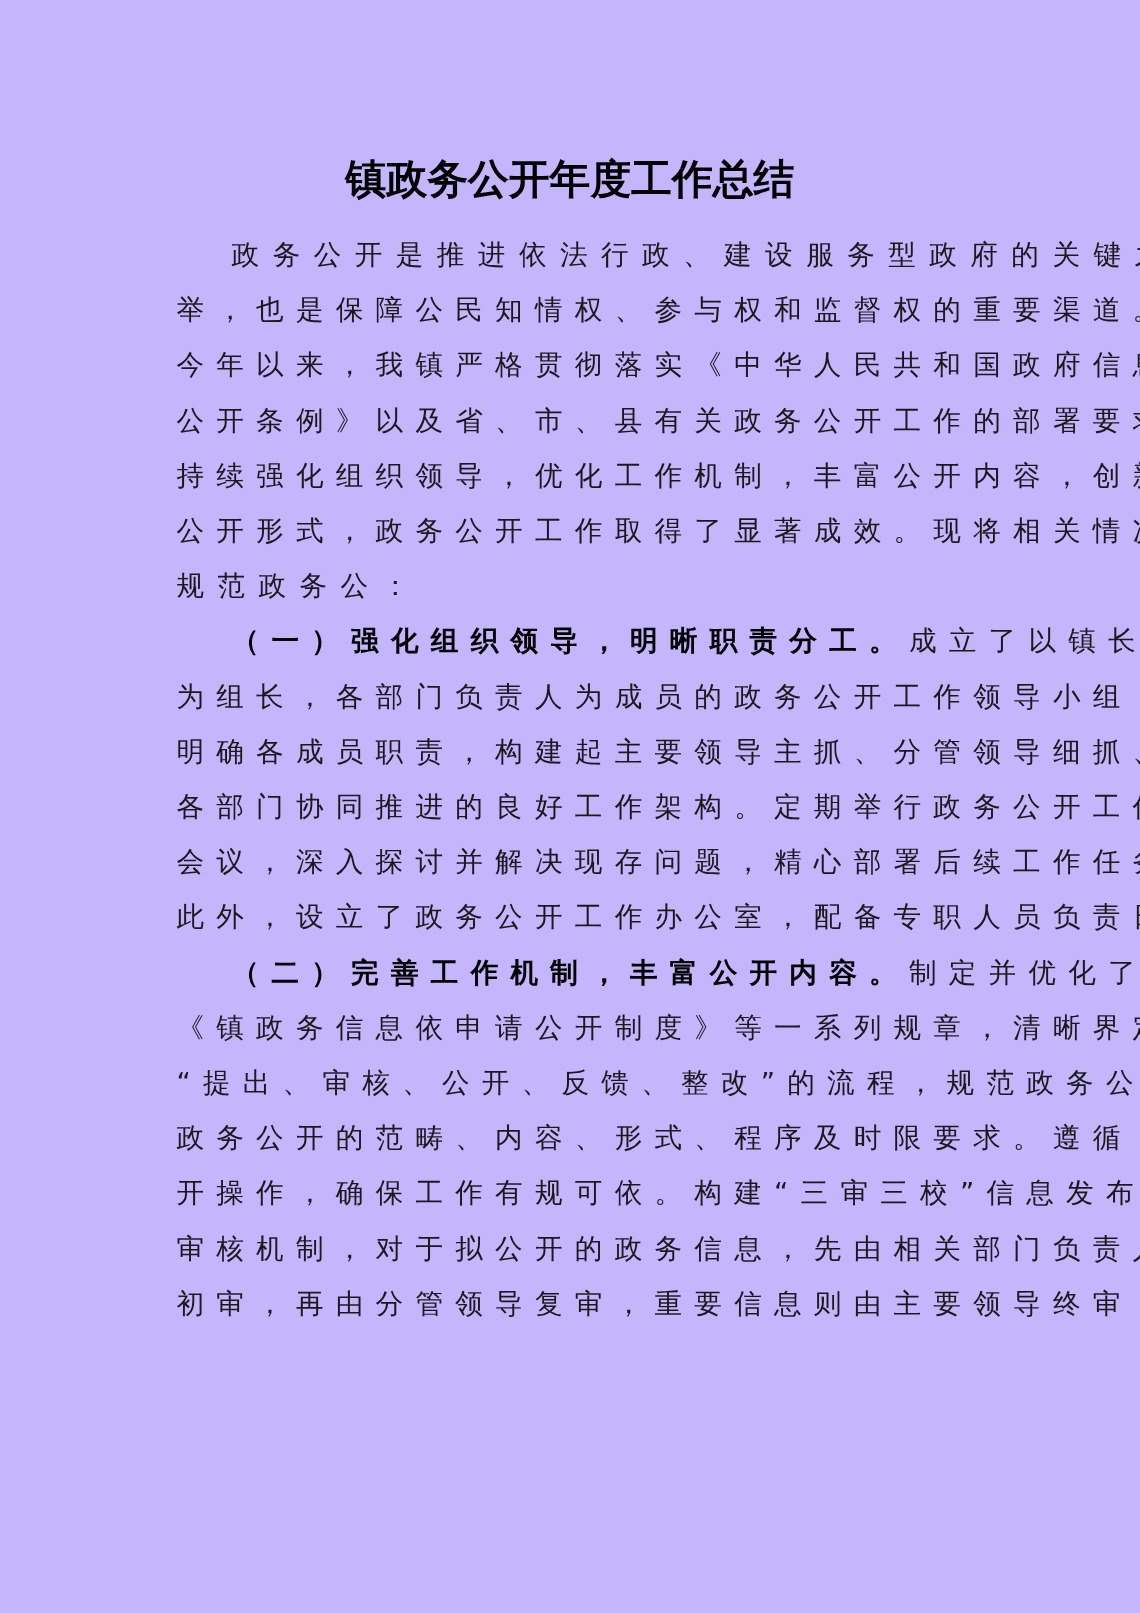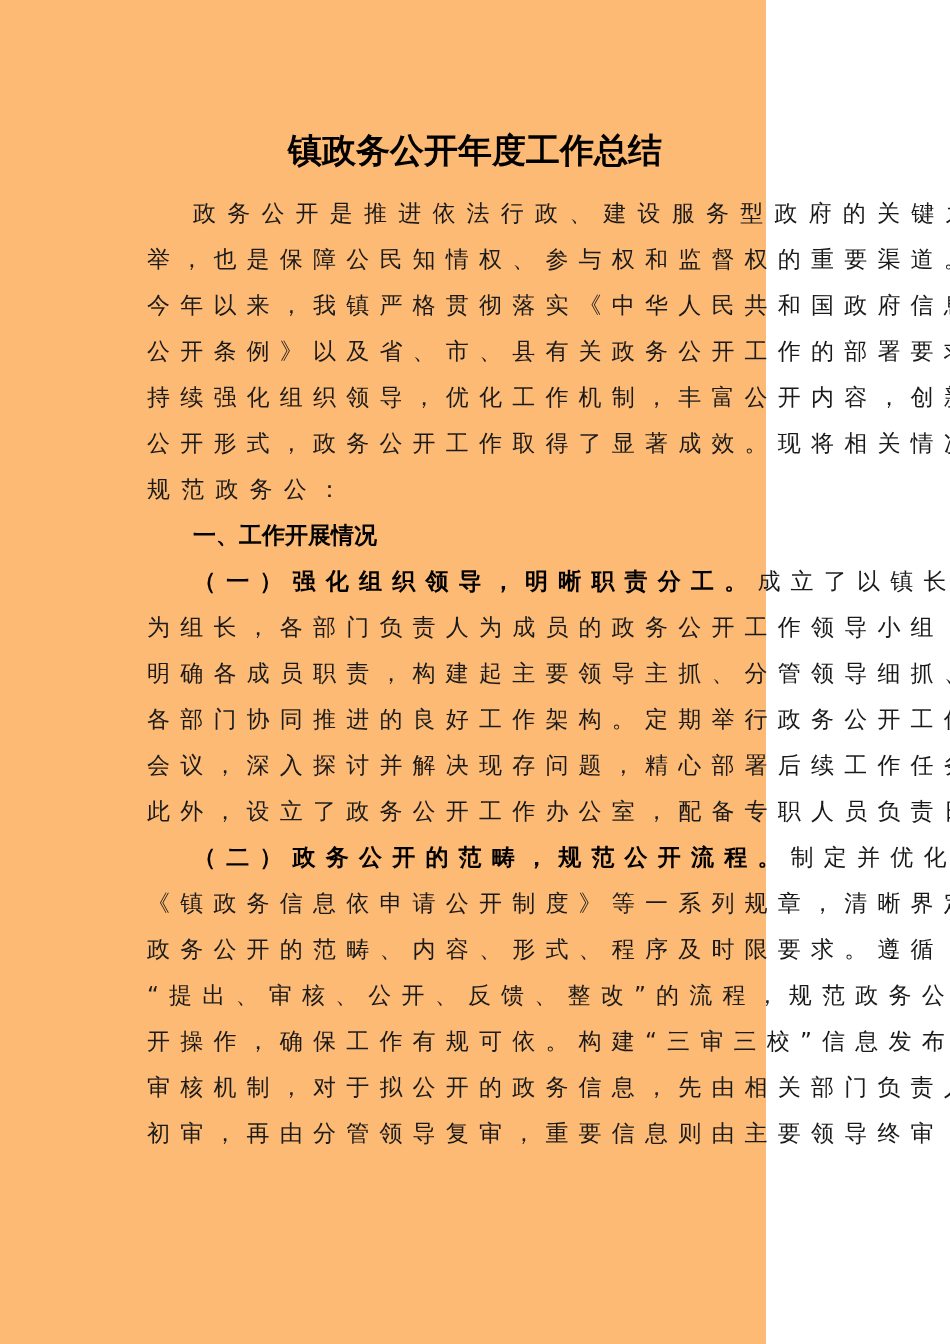--- a/index.html
+++ b/index.html
@@ -11,22 +11,22 @@
       width: 950px;
       height: 1344px;
       position: relative;
       overflow: hidden;
       font-family: "DejaVu Sans", sans-serif;
       color: #111111;
     }
     .page {
       position: absolute;
       left: 0; top: 0;
-      width: 766px; height: 1344px;
-      background: #fdba74;
+      width: 950px; height: 1344px;
+      background: #c4b5fd;
     }
     .title {
       position: absolute;
       top: 126px;
       left: 0;
       width: 950px;
       text-align: center;
       font-family: "DejaVu Serif", serif;
       font-weight: bold;
       font-size: 34px;
@@ -73,38 +73,37 @@
     <div>
       <span class="line indent">政务公开是推进依法行政、建设服务型政府的关键之</span>
       <span class="line" style="letter-spacing:10.2px">举，也是保障公民知情权、参与权和监督权的重要渠道。</span>
       <span class="line" style="letter-spacing:10.2px">今年以来，我镇严格贯彻落实《中华人民共和国政府信息</span>
       <span class="line" style="letter-spacing:10.2px">公开条例》以及省、市、县有关政务公开工作的部署要求</span>
       <span class="line" style="letter-spacing:10.2px">持续强化组织领导，优化工作机制，丰富公开内容，创新</span>
       <span class="line" style="letter-spacing:10.2px">公开形式，政务公开工作取得了显著成效。现将相关情况</span>
       <span class="line">规范政务公：</span>
     </div>
 
-    <span class="line indent heading">一、工作开展情况</span>
 
     <div>
       <span class="line indent" style="letter-spacing:10.2px">
         <span class="b">（一）强化组织领导，明晰职责分工。</span><span>成立了以镇长</span>
       </span>
       <span class="line" style="letter-spacing:10.2px">为组长，各部门负责人为成员的政务公开工作领导小组，</span>
       <span class="line" style="letter-spacing:10.2px">明确各成员职责，构建起主要领导主抓、分管领导细抓、</span>
       <span class="line" style="letter-spacing:10.2px">各部门协同推进的良好工作架构。定期举行政务公开工作</span>
       <span class="line" style="letter-spacing:10.2px">会议，深入探讨并解决现存问题，精心部署后续工作任务</span>
       <span class="line" style="letter-spacing:10.2px">此外，设立了政务公开工作办公室，配备专职人员负责日</span>
     </div>
 
     <div>
       <span class="line indent" style="letter-spacing:10.2px">
-        <span class="b">（二）政务公开的范畴，规范公开流程。</span><span>制定并优化了</span>
+        <span class="b">（二）完善工作机制，丰富公开内容。</span><span>制定并优化了</span>
       </span>
       <span class="line" style="letter-spacing:10.2px">《镇政务信息依申请公开制度》等一系列规章，清晰界定</span>
+      <span class="line" style="letter-spacing:10.2px">“提出、审核、公开、反馈、整改”的流程，规范政务公</span>
       <span class="line" style="letter-spacing:10.2px">政务公开的范畴、内容、形式、程序及时限要求。遵循</span>
-      <span class="line" style="letter-spacing:10.2px">“提出、审核、公开、反馈、整改”的流程，规范政务公</span>
       <span class="line" style="letter-spacing:10.2px">开操作，确保工作有规可依。构建“三审三校”信息发布</span>
       <span class="line" style="letter-spacing:10.2px">审核机制，对于拟公开的政务信息，先由相关部门负责人</span>
       <span class="line" style="letter-spacing:10.2px">初审，再由分管领导复审，重要信息则由主要领导终审，</span>
     </div>
   </div>
 </div>
 
 </body></html>

